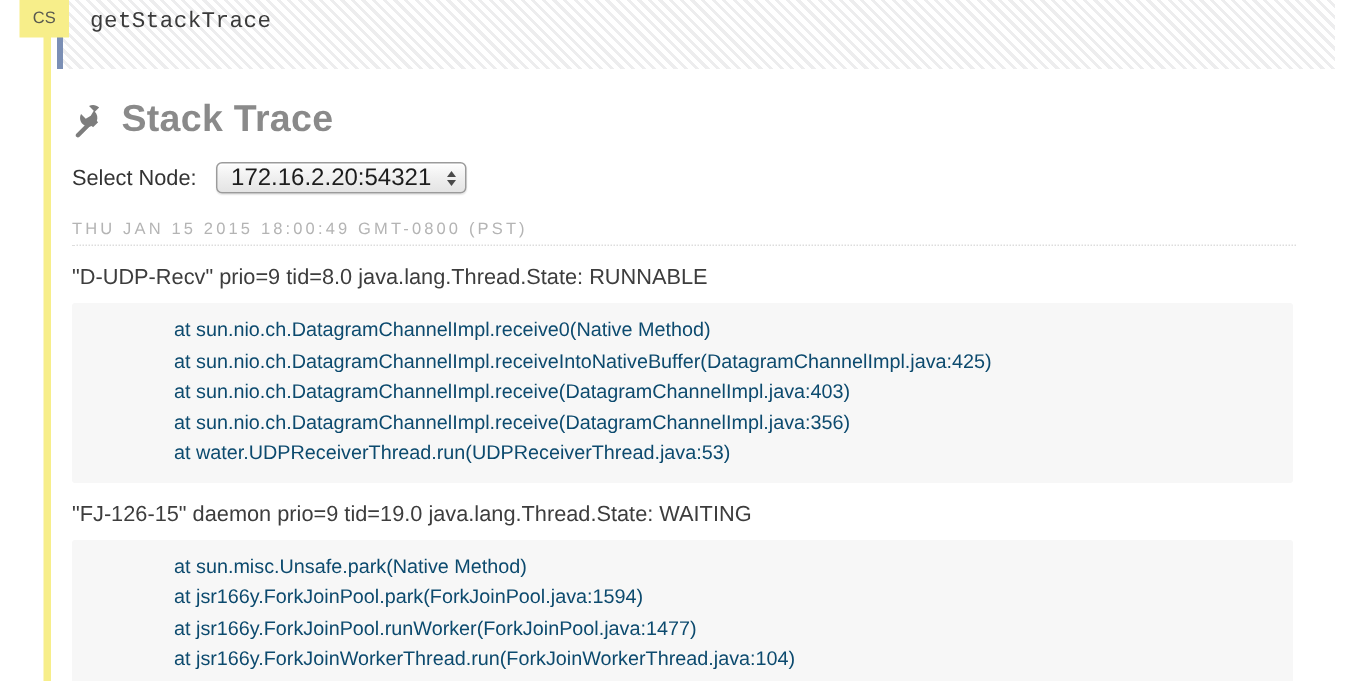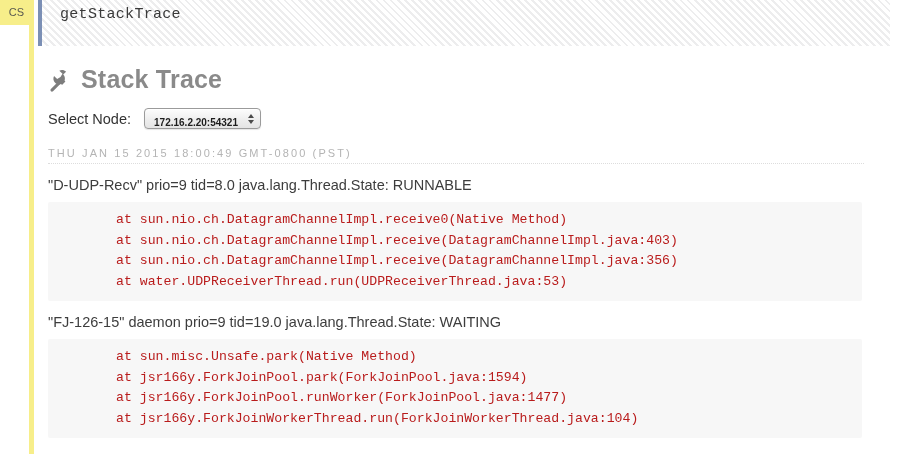--- a/index.html
+++ b/index.html
@@ -22,21 +22,21 @@
     top: 0;
     width: 5px;
     height: 454px;
     background: #f7ee8a;
     z-index: 2;
   }
 
   
   #cs-badge {
     position: absolute;
-    left: 0;
+    left: 13px;
     top: 0;
     width: 33px;
     height: 25px;
     background: #f7ee8a;
     color: #5a5a50;
     font-size: 11px;
     line-height: 25px;
     text-align: center;
     font-family: "Liberation Sans", sans-serif;
     z-index: 3;
@@ -112,22 +112,22 @@
     position: relative;
     display: inline-flex;
     align-items: flex-end;
     height: 21px;
     padding: 0 22px 0 9px;
     border: 1px solid #9b9b9b;
     border-radius: 4px;
     background: linear-gradient(to bottom, #fdfdfd 0%, #eeeeee 55%, #e4e4e4 100%);
     box-shadow: inset 0 1px 0 #ffffff, 0 1px 1px rgba(0,0,0,0.10);
     font-family: "Liberation Sans", sans-serif;
-    font-size: 10px;
-    font-weight: bold;
+    font-size: 16px;
+    font-weight: normal;
     color: #1d1d1d;
     white-space: nowrap;
     box-sizing: border-box;
   }
   .node-select .arrows {
     position: absolute;
     right: 6px;
     top: 50%;
     transform: translateY(-50%);
     display: flex;
@@ -164,24 +164,24 @@
   }
 
   .trace-block {
     margin-top: 9px;
     margin-right: 38px;
     background: #f7f7f7;
     padding: 8px 0 9px 0;
     border-radius: 2px;
   }
   .trace-line {
-    font-family: Liberation Mono, monospace;
+    font-family: Liberation Sans, sans-serif;
     font-size: 13.2px;
     line-height: 20.5px;
-    color: #b91c1c;
+    color: #0c4a6e;
     white-space: pre;
     padding-left: 68px;
   }
 </style>
 </head>
 <body>
 
 <div id="left-rail"></div>
 
 <div id="cs-badge">CS</div>
@@ -211,20 +211,21 @@
           <i class="down"></i>
       </span>
     </span>
   </div>
 
   <div id="timestamp">THU JAN 15 2015 18:00:49 GMT-0800 (PST)</div>
 
   <div class="thread-header">"D-UDP-Recv" prio=9 tid=8.0 java.lang.Thread.State: RUNNABLE</div>
   <div class="trace-block">
     <div class="trace-line">at sun.nio.ch.DatagramChannelImpl.receive0(Native Method)</div>
+    <div class="trace-line">at sun.nio.ch.DatagramChannelImpl.receiveIntoNativeBuffer(DatagramChannelImpl.java:425)</div>
     <div class="trace-line">at sun.nio.ch.DatagramChannelImpl.receive(DatagramChannelImpl.java:403)</div>
     <div class="trace-line">at sun.nio.ch.DatagramChannelImpl.receive(DatagramChannelImpl.java:356)</div>
     <div class="trace-line">at water.UDPReceiverThread.run(UDPReceiverThread.java:53)</div>
   </div>
 
   <div class="thread-header">"FJ-126-15" daemon prio=9 tid=19.0 java.lang.Thread.State: WAITING</div>
   <div class="trace-block">
     <div class="trace-line">at sun.misc.Unsafe.park(Native Method)</div>
     <div class="trace-line">at jsr166y.ForkJoinPool.park(ForkJoinPool.java:1594)</div>
     <div class="trace-line">at jsr166y.ForkJoinPool.runWorker(ForkJoinPool.java:1477)</div>

